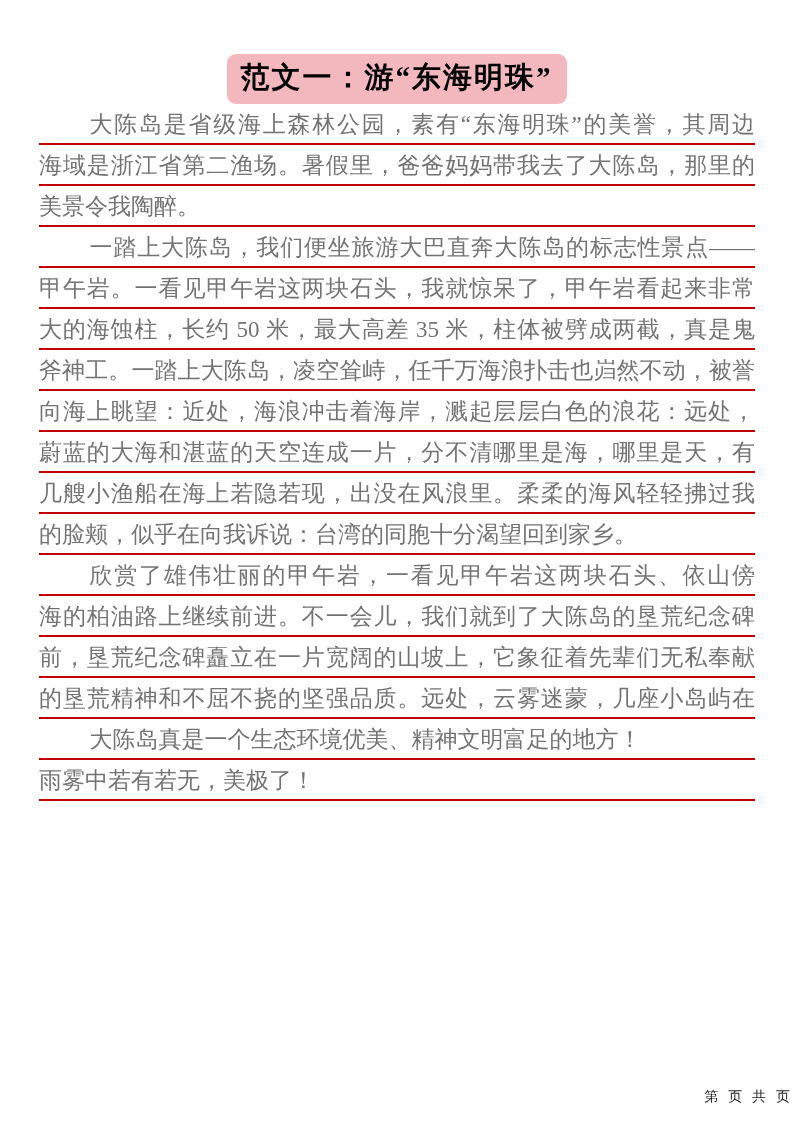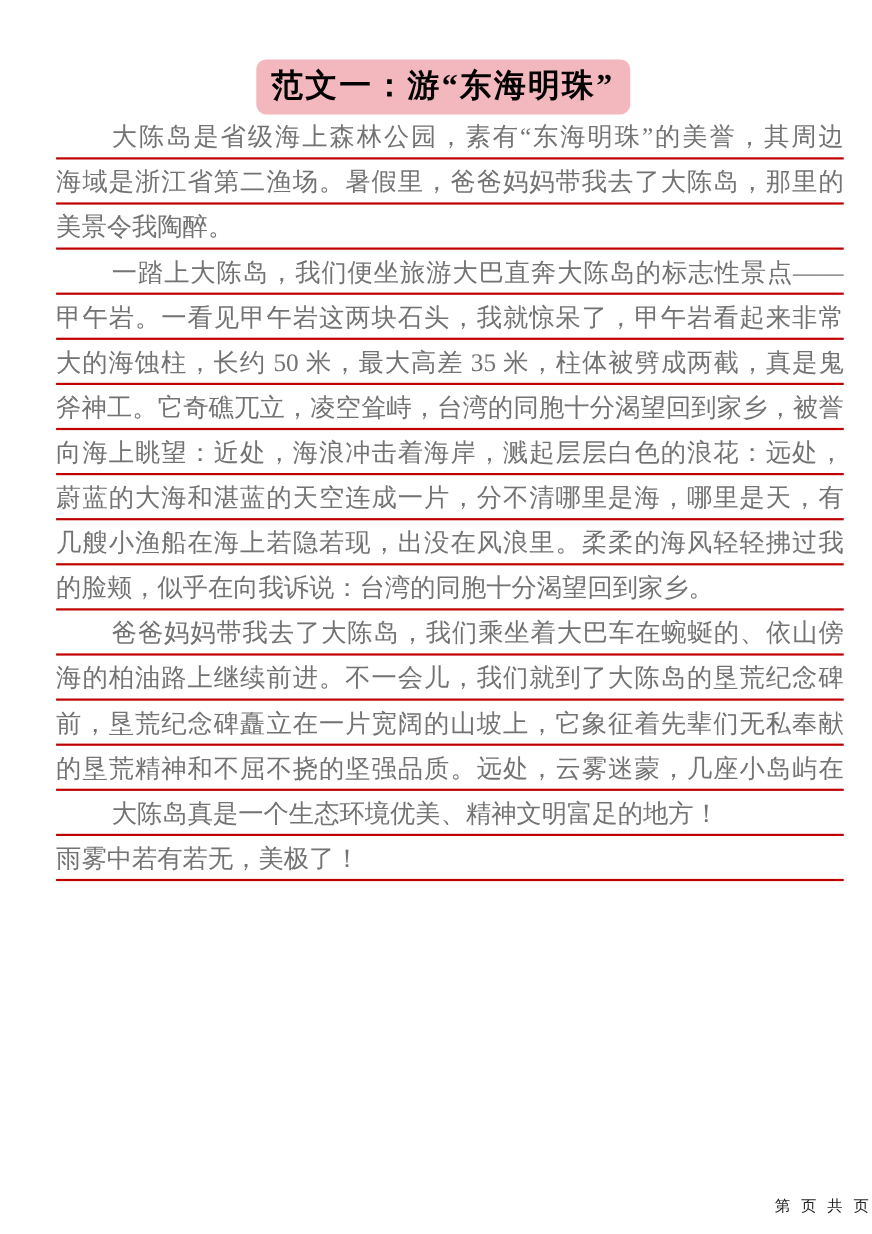--- a/index.html
+++ b/index.html
@@ -9,21 +9,20 @@
     font-family: "Liberation Serif", serif;
     color: #111111;
     position: relative;
     overflow: hidden;
   }
   .page {
     width: 793px; height: 1122px;
     background: #ffffff;
     position: relative;
     padding-top: 54px;
-    padding-left: 12px;
   }
   .title-wrap {
     text-align: center;
     height: 46px;
   }
   .title {
     display: inline-block;
     background: var(--title-bg, #f2b8bd);
     border-radius: 9px;
     padding: 4px 14px 6px 14px;
@@ -68,26 +67,26 @@
     <span class="title">范文一：游“东海明珠”</span>
   </div>
 
   <div class="essay" id="essay">
       <div class="line indent fill">大陈岛是省级海上森林公园，素有“东海明珠”的美誉，其周边</div>
       <div class="line fill">海域是浙江省第二渔场。暑假里，爸爸妈妈带我去了大陈岛，那里的</div>
       <div class="line">美景令我陶醉。</div>
       <div class="line indent fill">一踏上大陈岛，我们便坐旅游大巴直奔大陈岛的标志性景点——</div>
       <div class="line fill">甲午岩。一看见甲午岩这两块石头，我就惊呆了，甲午岩看起来非常</div>
       <div class="line fill">大的海蚀柱，长约 50 米，最大高差 35 米，柱体被劈成两截，真是鬼</div>
-      <div class="line fill">斧神工。它奇礁兀立，凌空耸峙，台湾的同胞十分渴望回到家乡，被誉</div>
+      <div class="line fill">斧神工。一踏上大陈岛，凌空耸峙，任千万海浪扑击也岿然不动，被誉</div>
       <div class="line fill">向海上眺望：近处，海浪冲击着海岸，溅起层层白色的浪花：远处，</div>
       <div class="line fill">蔚蓝的大海和湛蓝的天空连成一片，分不清哪里是海，哪里是天，有</div>
       <div class="line fill">几艘小渔船在海上若隐若现，出没在风浪里。柔柔的海风轻轻拂过我</div>
       <div class="line">的脸颊，似乎在向我诉说：台湾的同胞十分渴望回到家乡。</div>
-      <div class="line indent fill">爸爸妈妈带我去了大陈岛，我们乘坐着大巴车在蜿蜒的、依山傍</div>
+      <div class="line indent fill">欣赏了雄伟壮丽的甲午岩，一看见甲午岩这两块石头、依山傍</div>
       <div class="line fill">海的柏油路上继续前进。不一会儿，我们就到了大陈岛的垦荒纪念碑</div>
       <div class="line fill">前，垦荒纪念碑矗立在一片宽阔的山坡上，它象征着先辈们无私奉献</div>
       <div class="line fill">的垦荒精神和不屈不挠的坚强品质。远处，云雾迷蒙，几座小岛屿在</div>
       <div class="line indent">大陈岛真是一个生态环境优美、精神文明富足的地方！</div>
       <div class="line">雨雾中若有若无，美极了！</div>
     </div>
 
   <div class="footer">第 页 共 页</div>
 </div>
 

